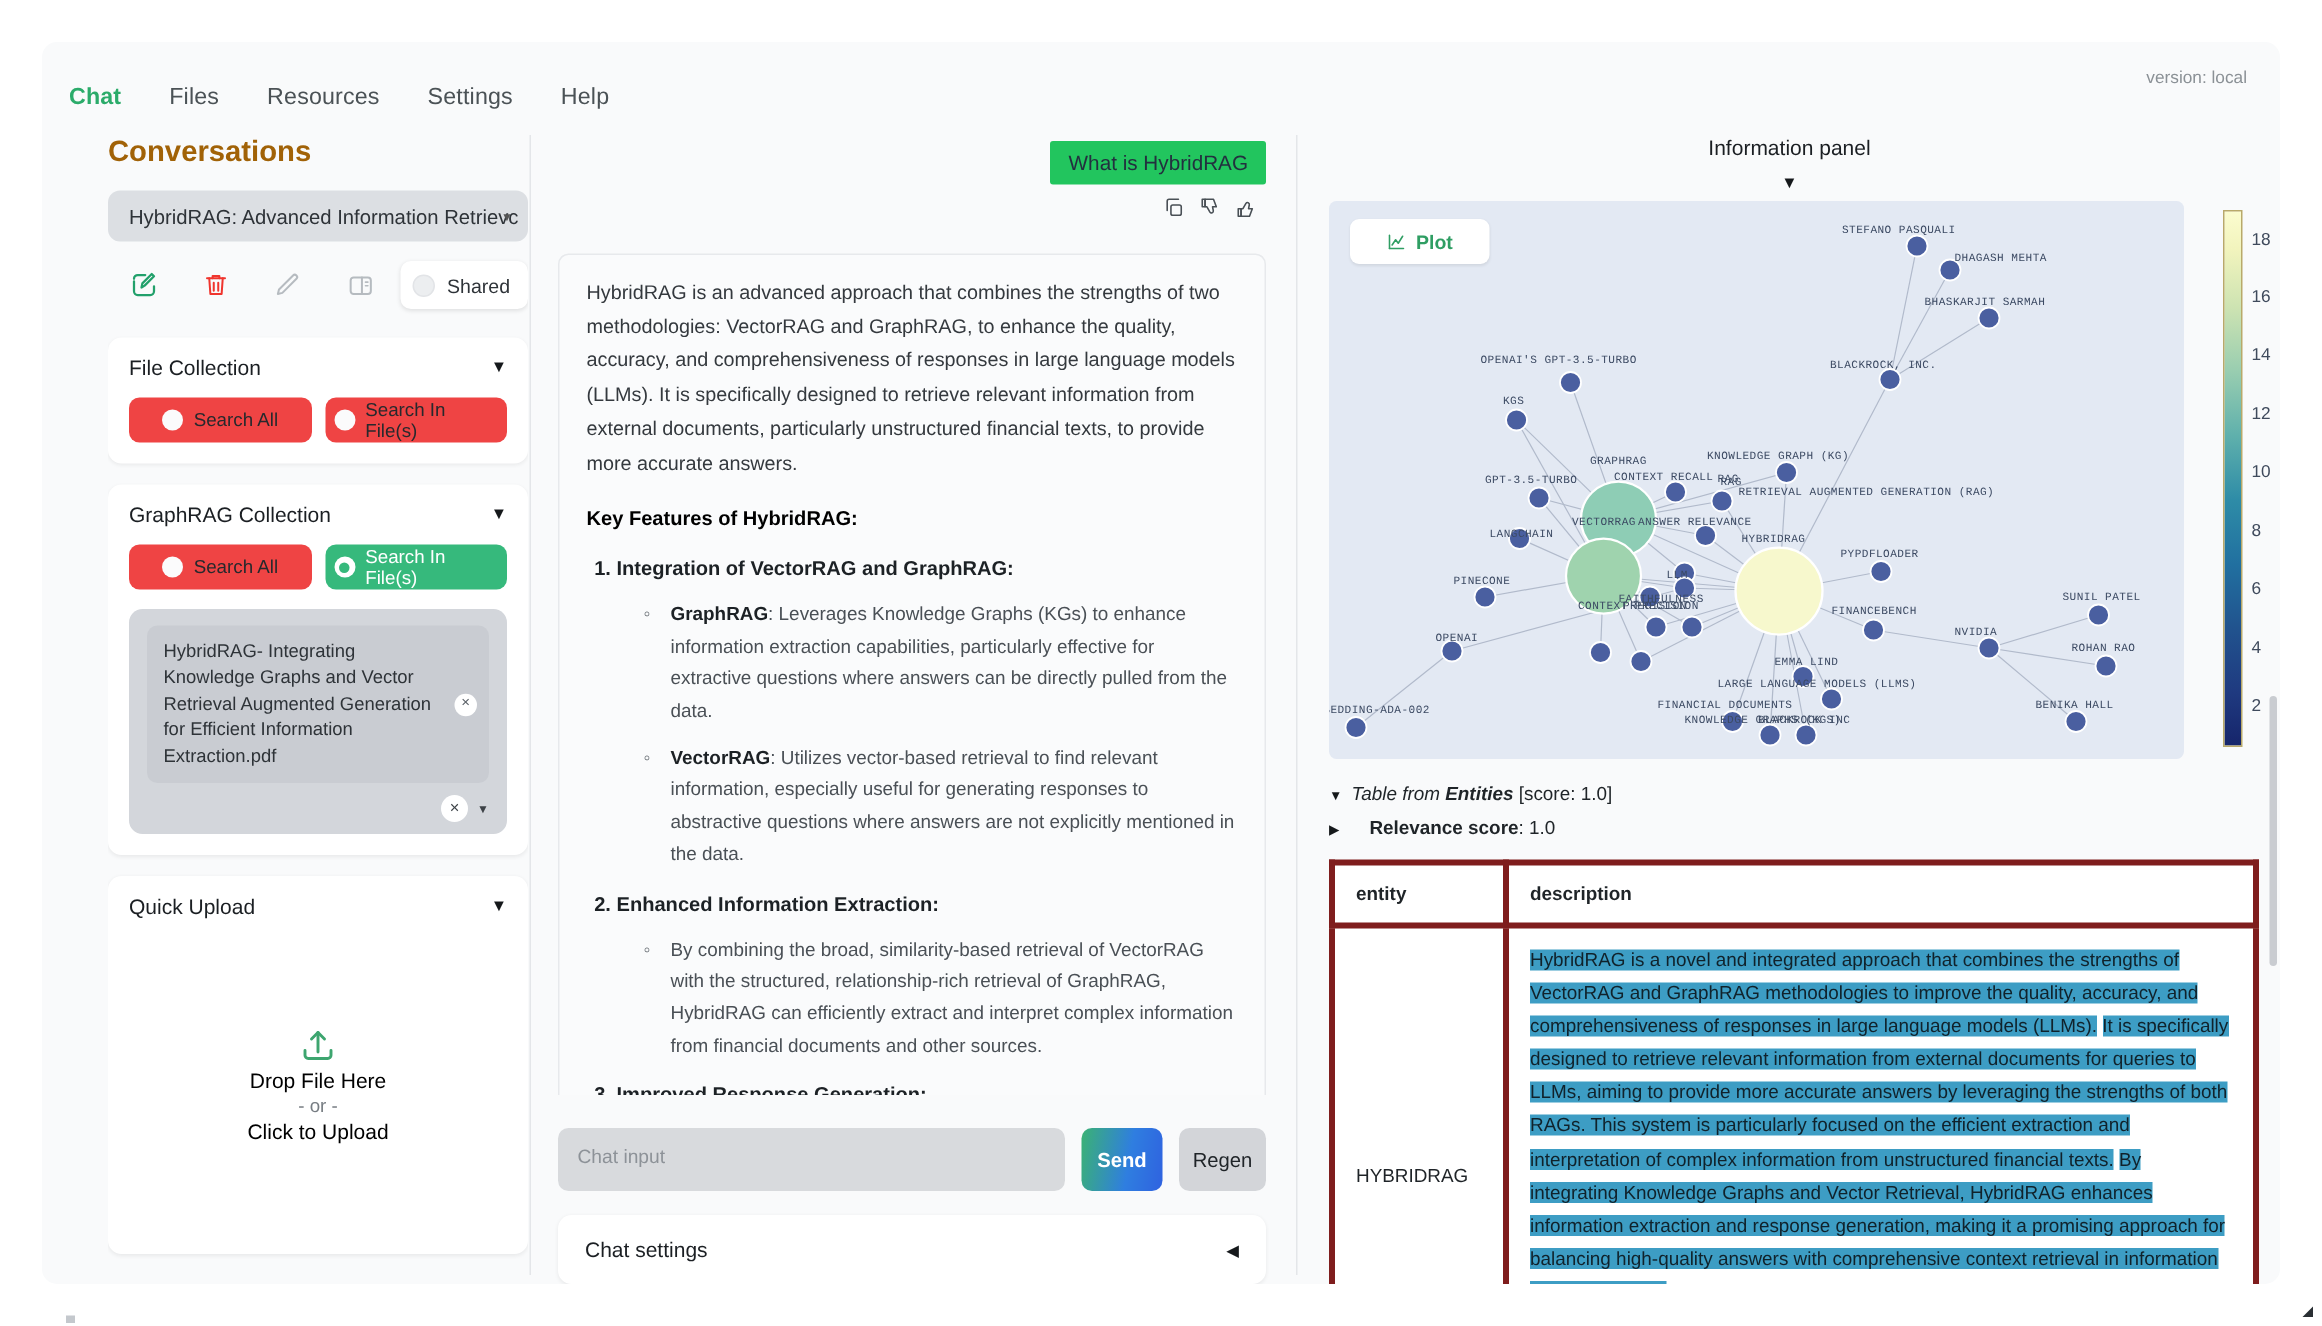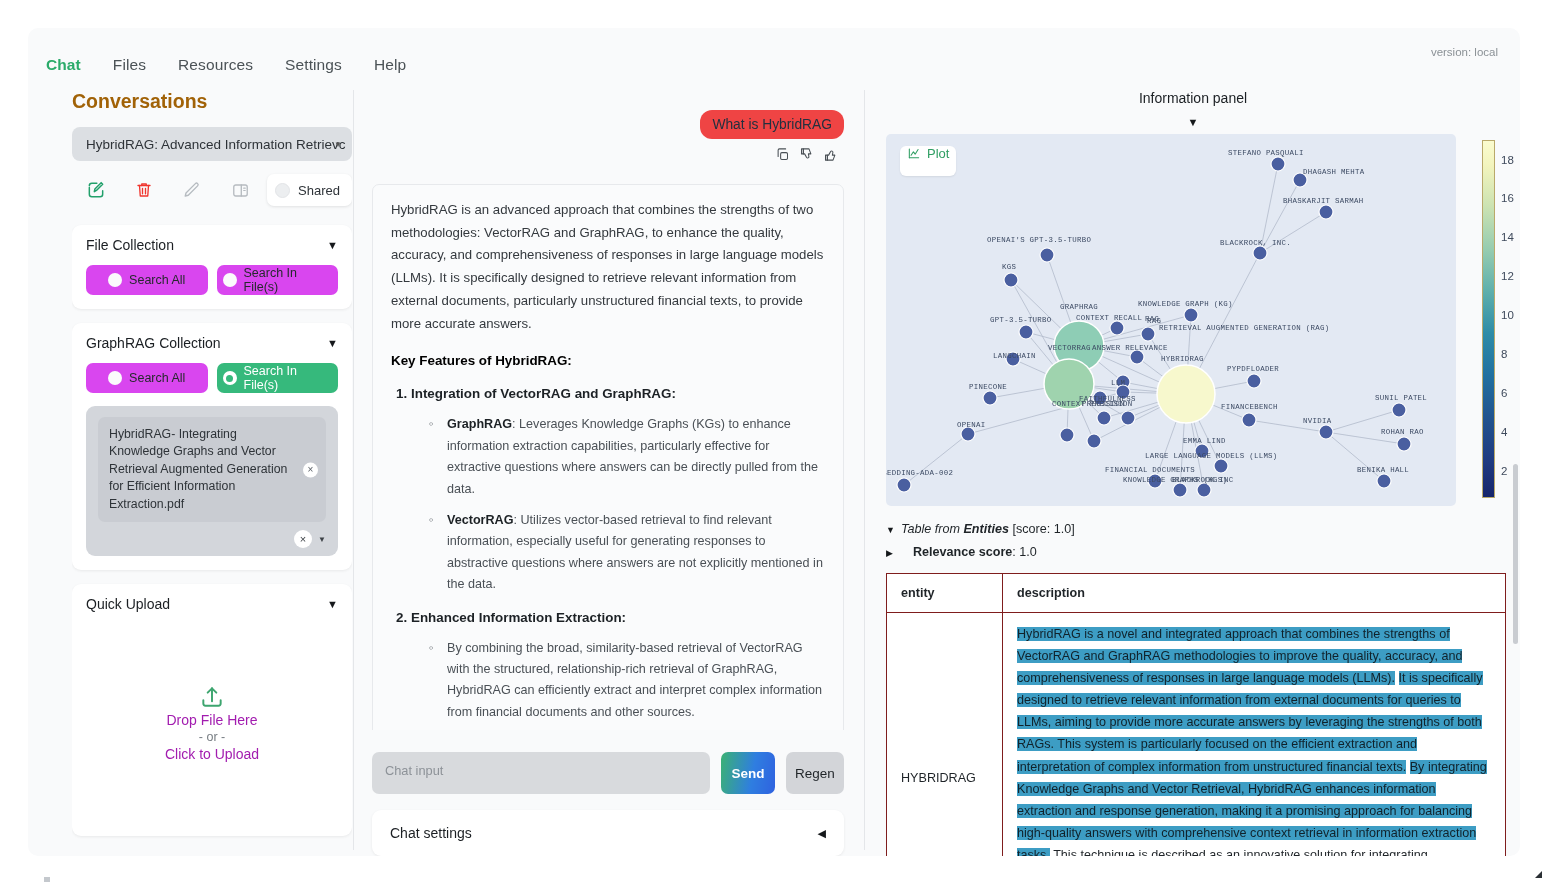--- a/index.html
+++ b/index.html
@@ -70,21 +70,21 @@
     box-shadow: 0 1px 3px rgba(0,0,0,.07);
     padding: 12px 14px 14px 14px;
   }
   .card-head {
     display: flex; align-items: center; justify-content: space-between;
     font-size: 14px; color: #1b1f23; margin-bottom: 12px;
   }
   .caret-down { font-size: 11px; color: #15181b; }
   .seg-row { display: flex; gap: 9px; }
   .seg {
-    flex: 1; height: 30px; border-radius: 7px; background: #d946ef;
+    flex: 1; height: 30px; border-radius: 7px; background: #ef4444;
     display: flex; align-items: center; justify-content: center; gap: 7px;
     font-size: 12.5px; color: #26292d; cursor: pointer; padding: 0 6px;
   }
   .seg.active { background: #36b97c; color: #ffffff; }
   .seg .radio-dot { background: #fbfbfc; border: none; width: 14px; height: 14px; }
   .seg.active .radio-dot {
     background: #ffffff; position: relative;
   }
   .seg.active .radio-dot::after {
     content: ""; position: absolute; left: 3.5px; top: 3.5px;
@@ -113,34 +113,34 @@
     width: 18px; height: 18px; border-radius: 50%; background: #ffffff;
     color: #3d4247; font-size: 11px; display: flex; align-items: center; justify-content: center;
     cursor: pointer;
   }
   .mini-caret { font-size: 8px; color: #3d4247; cursor: pointer; }
 
   .upload-zone {
     height: 198px; display: flex; flex-direction: column;
     align-items: center; justify-content: center; gap: 2px;
   }
-  .upload-link { font-size: 14px; color: #a21caf; cursor: pointer; }
+  .upload-link { font-size: 14px; color: #000000; cursor: pointer; }
   .upload-or { font-size: 12.5px; color: #767c82; }
 
   
   .chat {
     position: absolute; left: 330px; top: 62px; width: 500px; height: 766px;
   }
   .chat-scroll {
     position: absolute; left: 0; top: 0; width: 100%; height: 640px; overflow: hidden;
     padding: 0 14px;
   }
   .user-bubble {
-    float: right; background: #ef4444; color: #23303f; border-radius: 12px;
-    padding: 7px 12px; font-size: 13.8px; margin-top: 20px;
+    float: right; background: #22c55e; color: #23303f; border-radius: 2px;
+    padding: 7px 12px; font-size: 13.8px; margin-top: 4px;
   }
   .fb-row {
     clear: both; display: flex; justify-content: flex-end; gap: 9px;
     padding: 8px 6px 0 0;
   }
   .fb-btn { cursor: pointer; }
   .bot-bubble {
     clear: both; margin-top: 18px; background: #fafbfc;
     border: 1px solid #e7e9ec; border-radius: 7px;
     padding: 14px 18px; font-size: 13.2px; line-height: 1.72; color: #34393e;
@@ -195,23 +195,23 @@
   }
   .plot-wrap {
     position: relative; margin: 6px 14px 0 14px; height: 372px;
   }
   .plot-box {
     position: absolute; left: 0; top: 0; width: 570px; height: 372px;
     background: #e3e9f3; border-radius: 5px; overflow: hidden;
   }
   .plot-btn {
     position: absolute; left: 14px; top: 12px; z-index: 4;
-    background: #ffffff; border-radius: 6px; height: 30px; padding: 0 7px;
-    display: flex; gap: 6px;
-    font-size: 13px; font-weight: 400; color: #2f9e63; cursor: pointer;
+    background: #ffffff; border-radius: 6px; height: 30px; padding: 0 24px;
+    display: flex; align-items: center; gap: 6px;
+    font-size: 13px; font-weight: 700; color: #2f9e63; cursor: pointer;
     box-shadow: 0 1px 2px rgba(0,0,0,.08);
   }
   .graph-svg { position: absolute; left: 0; top: 0; }
   .nlabel {
     font-family: "Liberation Mono", monospace; font-size: 7.4px; fill: #3c4a63;
     letter-spacing: .3px;
   }
   .cbar {
     position: absolute; left: 596px; top: 6px; width: 13px; height: 358px;
     background: linear-gradient(to top,
@@ -230,21 +230,21 @@
   .tm-row { display: flex; align-items: baseline; gap: 6px; }
   .tm-caret { font-size: 9px; color: #15181b; }
   .tm-caret.right { font-size: 9px; }
   .tm-indent { margin-left: 14px; }
 
   .tbl {
     margin: 10px 14px 0 14px; width: 620px; border: 1px solid #d7dade;
     border-collapse: collapse; background: #ffffff; table-layout: fixed;
   }
   .tbl th, .tbl td {
-    border: 1px solid #7f1d1d; text-align: left; vertical-align: middle;
+    border: 4px solid #7f1d1d; text-align: left; vertical-align: middle;
     padding: 10px 14px; font-size: 12.6px; color: #1f2428;
   }
   .tbl th { font-weight: 700; padding: 12px 14px; }
   .tbl td.desc { line-height: 1.75; vertical-align: top; }
   .tbl col.c1 { width: 116px; }
   mark { background: #3d9dc4; color: #10222b; padding: 0; }
 
   .hscroll {
     position: absolute; left: 44px; bottom: 2px; width: 1450px; height: 5px;
   }

